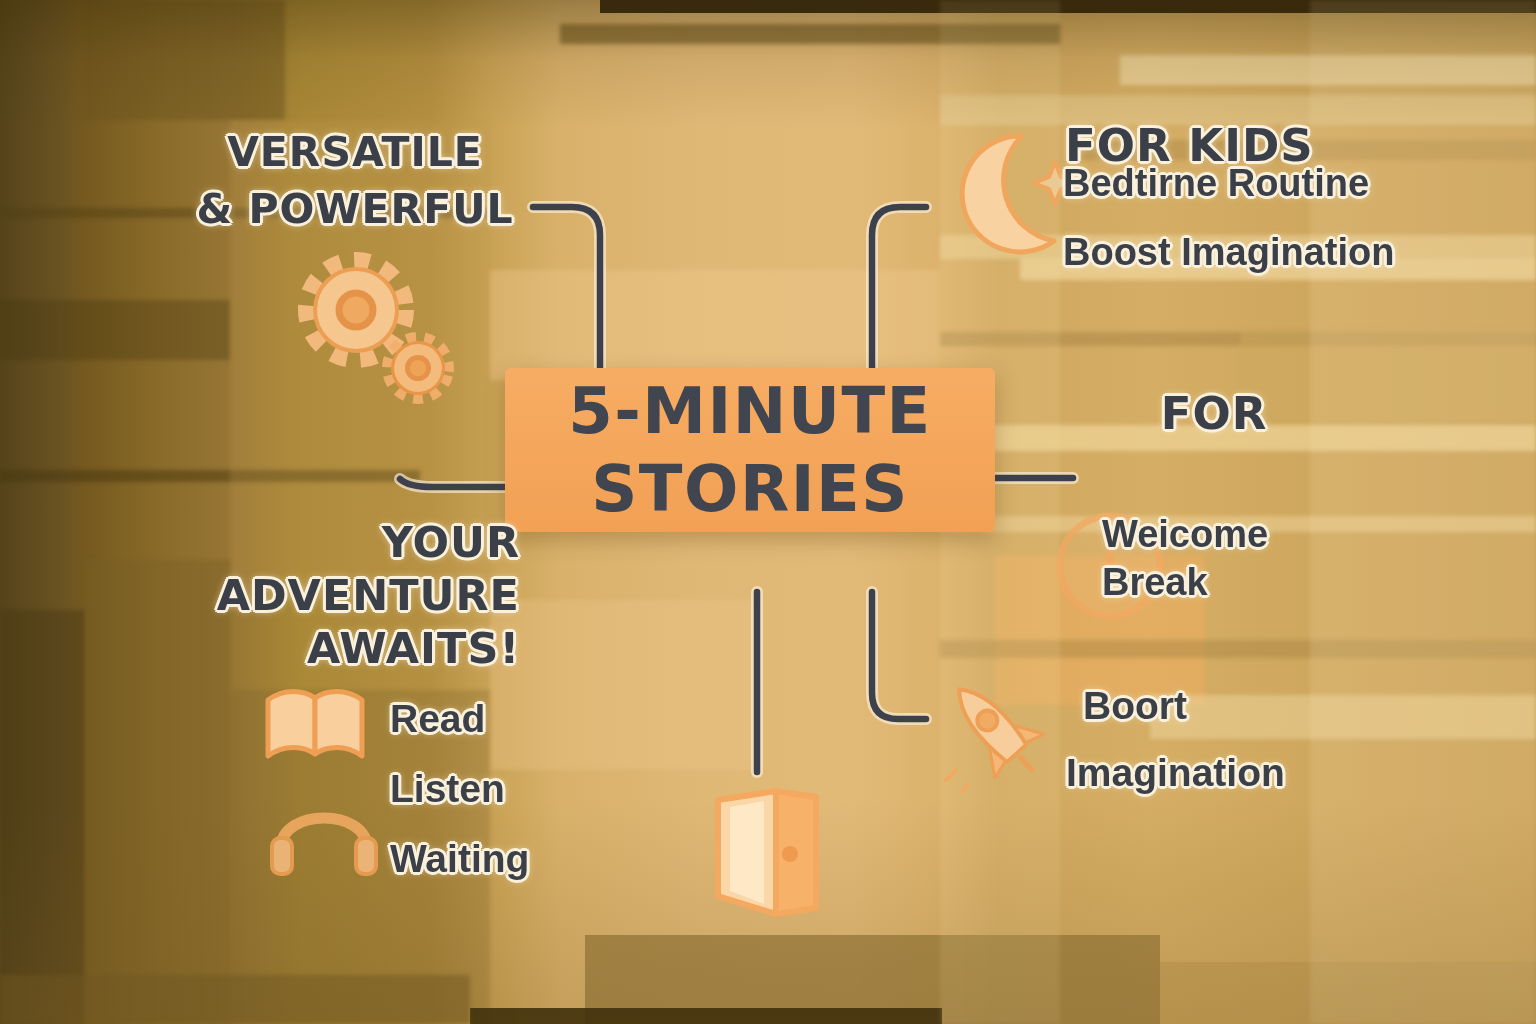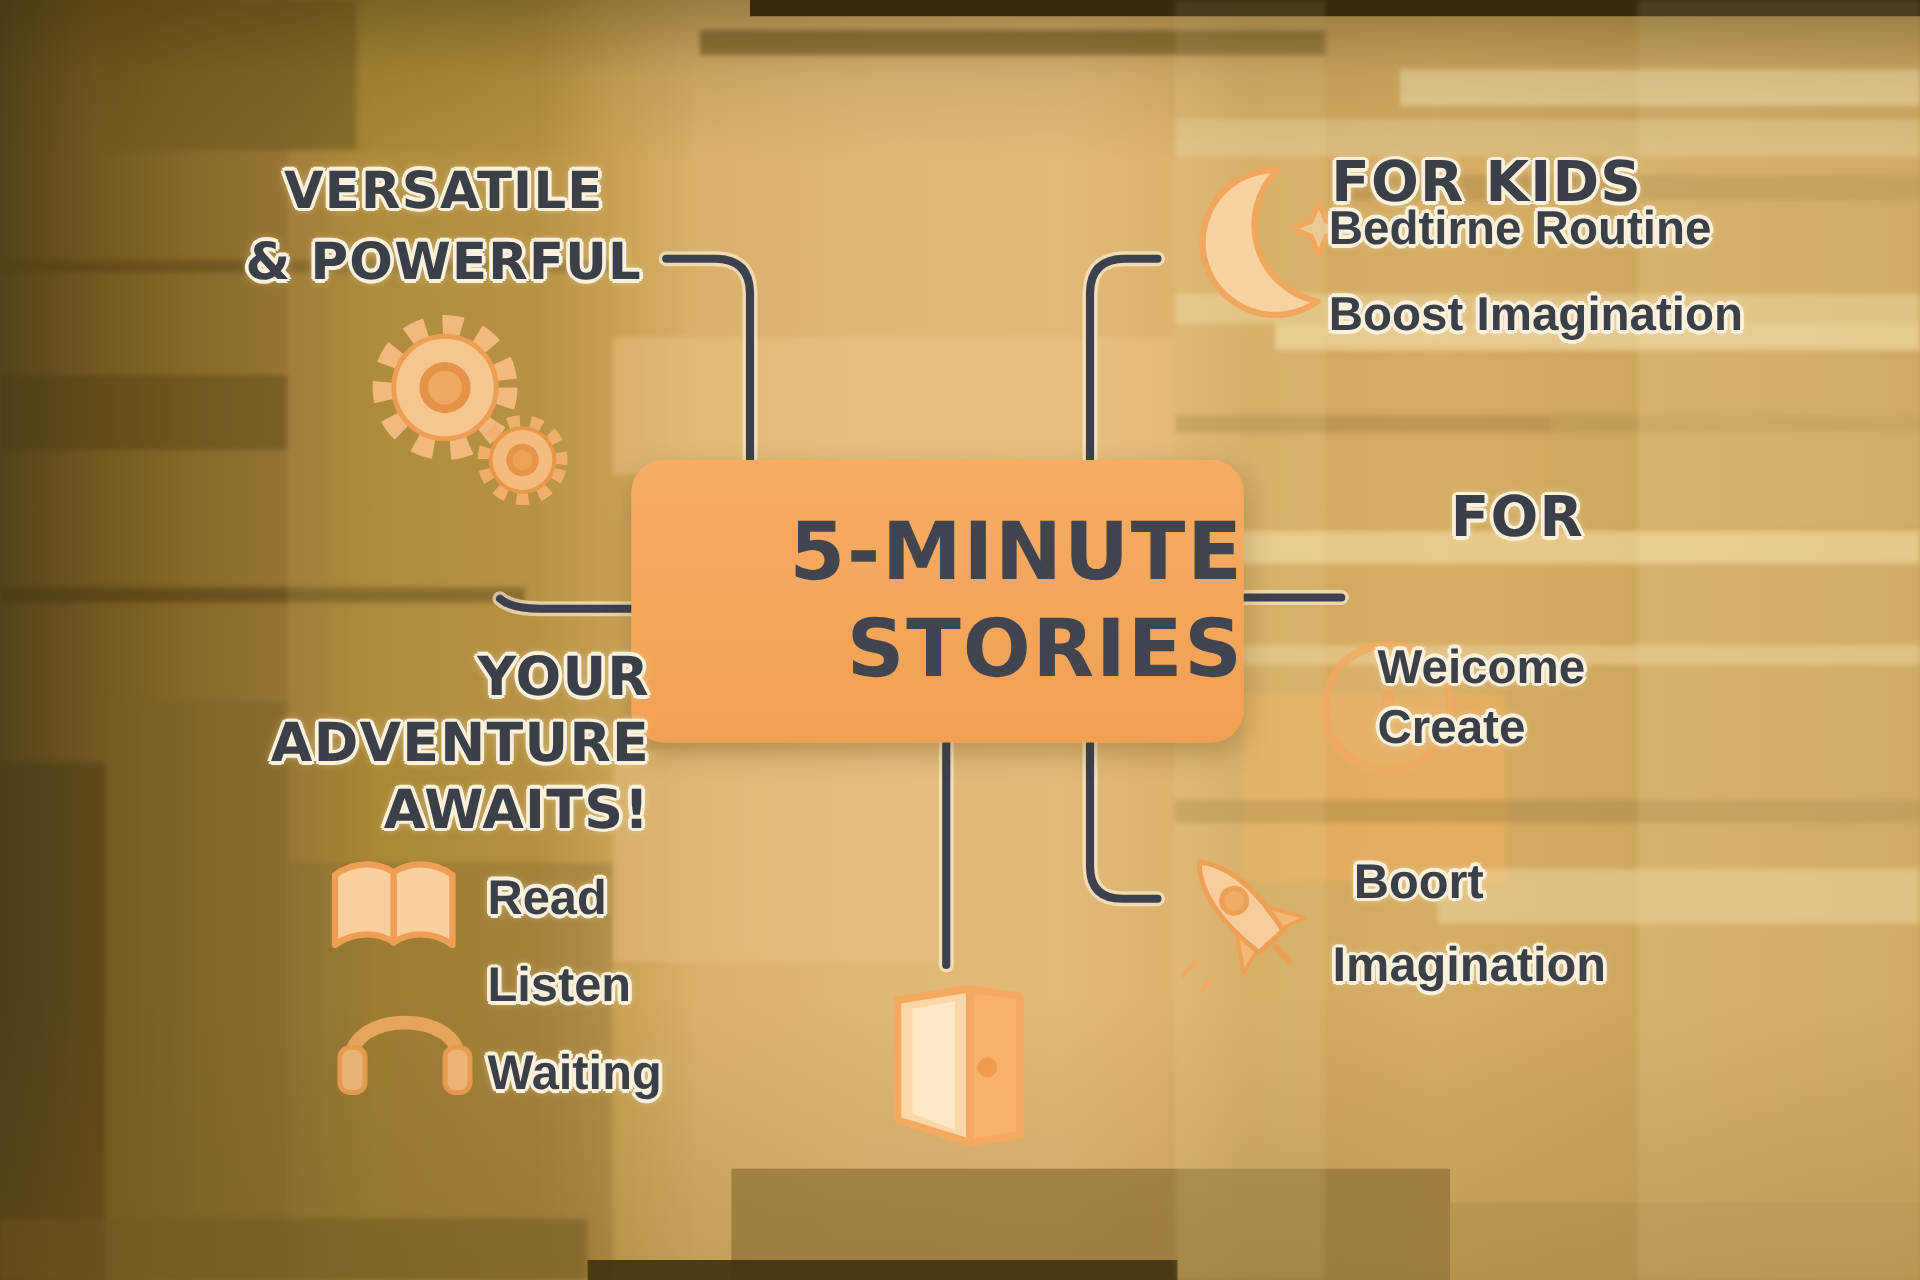--- a/index.html
+++ b/index.html
@@ -17,24 +17,24 @@
     z-index:1;
   }
   .streak{position:absolute;z-index:1;filter:blur(2px);}
   .streak.hard{filter:none;}
   .icon{position:absolute;z-index:2;}
   #connectors{position:absolute;inset:0;z-index:3;pointer-events:none;}
   #connectors path{fill:none;stroke-linecap:round;stroke-linejoin:round;}
   #connectors path.halo{stroke:rgba(250,240,216,.65);stroke-width:12px;}
   #connectors path.line{stroke:#3c414d;stroke-width:6.5px;}
   .center-box{
-    position:absolute;left:505px;top:368px;width:490px;height:226px;z-index:4;
+    position:absolute;left:505px;top:368px;width:490px;height:164px;z-index:4;
     background:linear-gradient(180deg,#f6ad63,#f2a054);
-    border-radius:26px;box-shadow:0 8px 22px rgba(80,50,5,.28);
-    display:flex;flex-direction:column;align-items:flex-end;justify-content:center;
+    border-radius:6px;box-shadow:0 8px 22px rgba(80,50,5,.28);
+    display:flex;flex-direction:column;align-items:center;justify-content:center;
   }
   .center-box .title-line{
     font-size:64px;font-weight:700;letter-spacing:1.5px;color:#40454f;line-height:78px;text-align:center;
   }
   .txt{position:absolute;z-index:5;color:#3b3f48;}
   .outlined{
     text-shadow:
       -3px 0 0 #faf1dc, 3px 0 0 #faf1dc, 0 -3px 0 #faf1dc, 0 3px 0 #faf1dc,
       -2px -2px 0 #faf1dc, 2px -2px 0 #faf1dc, -2px 2px 0 #faf1dc, 2px 2px 0 #faf1dc,
       0 0 8px rgba(250,241,220,.9);
@@ -166,21 +166,21 @@
 
   <div class="txt heading outlined" style="left:1065px;top:90px;font-size:45px;letter-spacing:1px;margin-top:29px;">FOR KIDS</div>
   <div class="txt item outlined" style="left:1063px;top:162px;font-size:38px;">Bedtirne Routine</div>
   <div class="txt item outlined" style="left:1063px;top:231px;font-size:38px;">Boost Imagination</div>
 
   <div class="txt heading outlined" style="left:1118px;top:386px;width:192px;text-align:center;font-size:45px;line-height:55px;letter-spacing:1px;">
     <span style="display:block">FOR</span>
   </div>
   <div class="txt item outlined" style="left:1102px;top:510px;font-size:38px;line-height:48px;">
     <span style="display:block">Weicome</span>
-    <span style="display:block">Create</span>
+    <span style="display:block">Break</span>
   </div>
 
   <div class="txt item outlined" style="left:1070px;top:684px;font-size:39px;padding-left:13px;">Boort</div>
   <div class="txt item outlined" style="left:1066px;top:751px;font-size:39px;">Imagination</div>
 
   <div class="txt heading outlined" style="left:160px;top:516px;width:360px;text-align:right;font-size:43px;line-height:53px;letter-spacing:1px;">
     <span style="display:block">YOUR</span>
     <span style="display:block">ADVENTURE</span>
     <span style="display:block">AWAITS!</span>
   </div>

